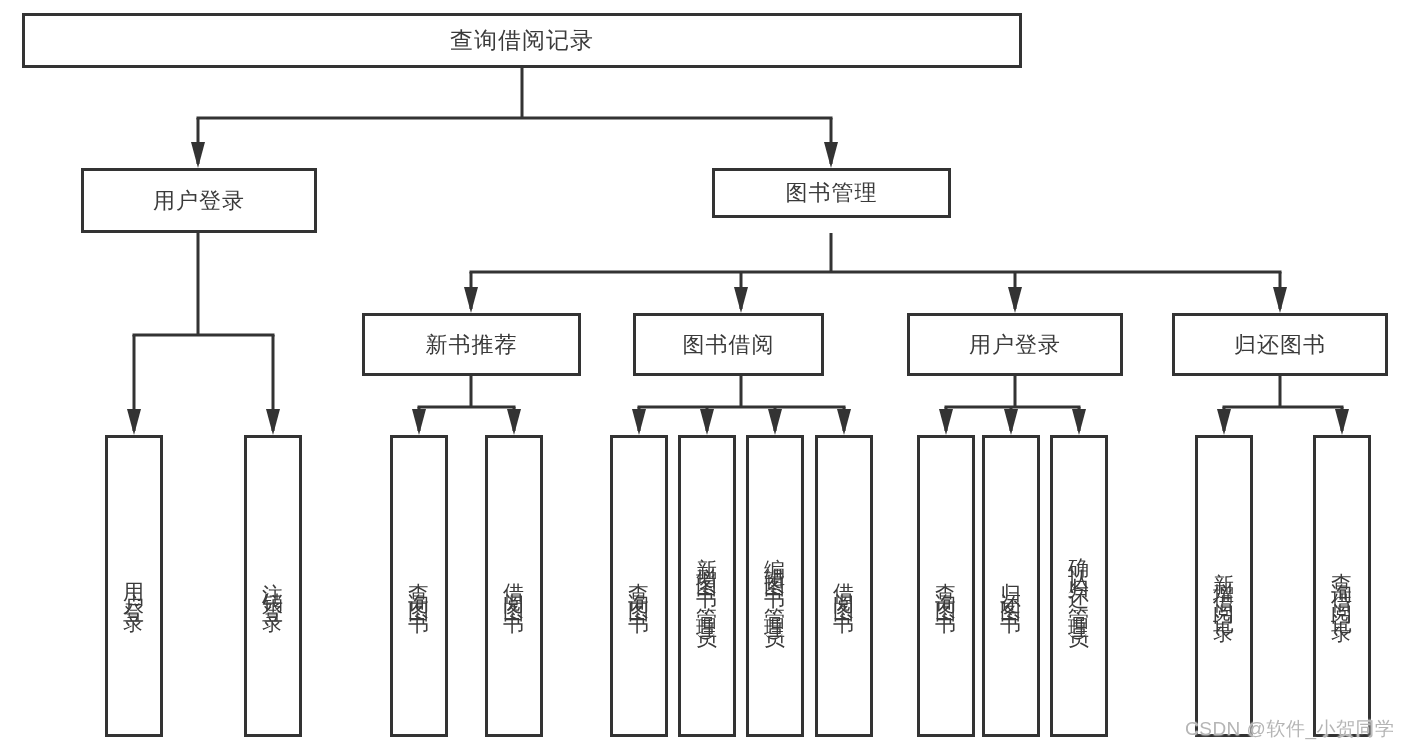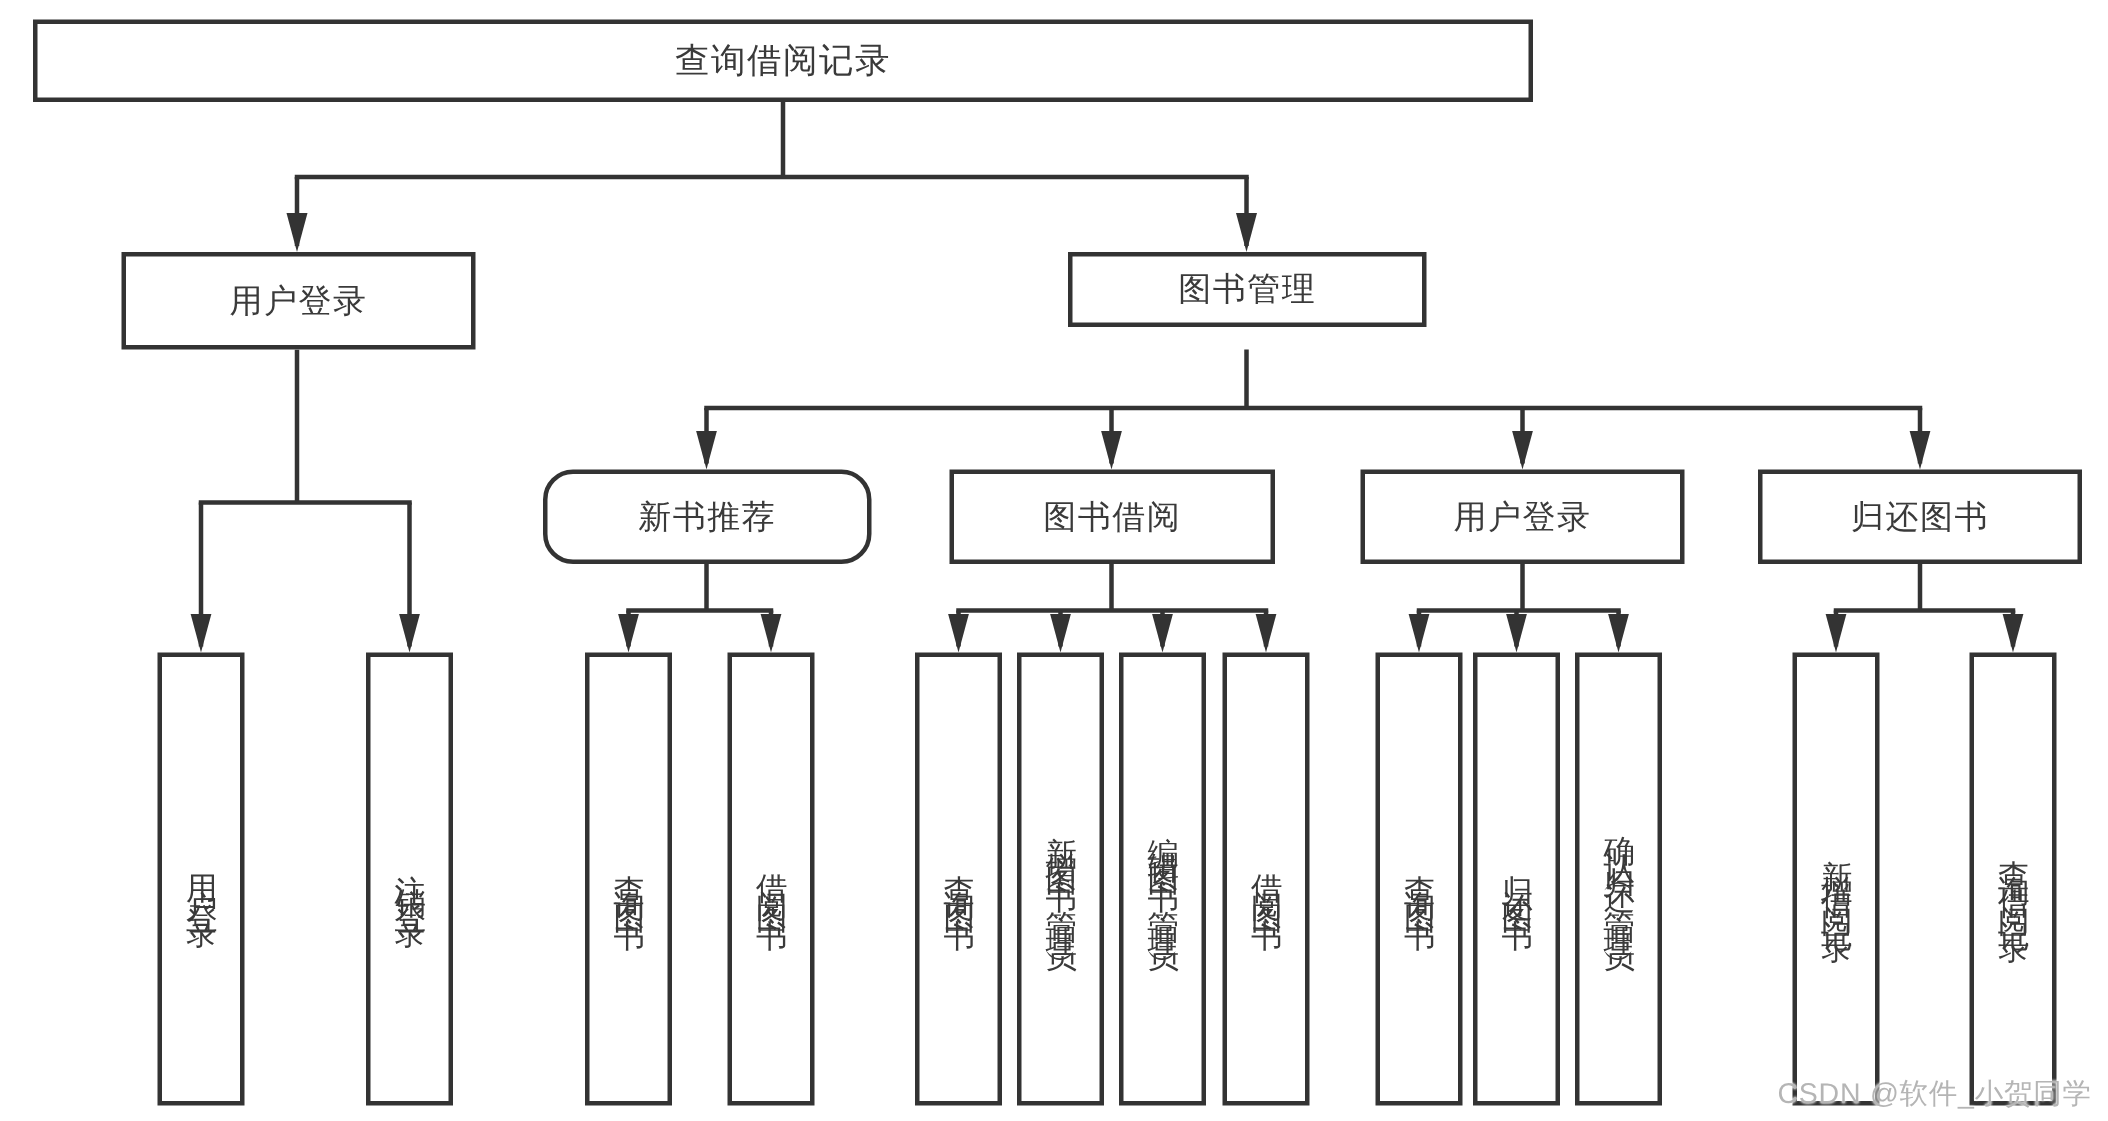--- a/index.html
+++ b/index.html
@@ -73,22 +73,22 @@
     <line x1="1224" y1="407" x2="1224" y2="431" marker-end="url(#arw)"></line>
     <line x1="1342" y1="407" x2="1342" y2="431" marker-end="url(#arw)"></line>
   </g>
 </svg>
 
 <div class="node h root" style="left:22px;top:13px;width:1000px;height:55px;">查询借阅记录</div>
 
 <div class="node h" style="left:81px;top:168px;width:236px;height:65px;">用户登录</div>
 <div class="node h" style="left:712px;top:168px;width:239px;height:50px;">图书管理</div>
 
-<div class="node h" style="left:362px;top:313px;width:219px;height:63px;border-radius:20px;">新书推荐</div>
-<div class="node h" style="left:633px;top:313px;width:217px;height:63px;">图书借阅</div>
+<div class="node h" style="left:362px;top:313px;width:219px;height:63px;">新书推荐</div>
+<div class="node h" style="left:633px;top:313px;width:191px;height:63px;">图书借阅</div>
 <div class="node h" style="left:907px;top:313px;width:216px;height:63px;">用户登录</div>
 <div class="node h" style="left:1172px;top:313px;width:216px;height:63px;">归还图书</div>
 
 <div class="node" style="left:105px;top:435px;width:58px;height:302px;">
   <span class="vtext">用户登录</span>
 </div>
 <div class="node" style="left:244px;top:435px;width:58px;height:302px;">
   <span class="vtext">注销登录</span>
 </div>
 

